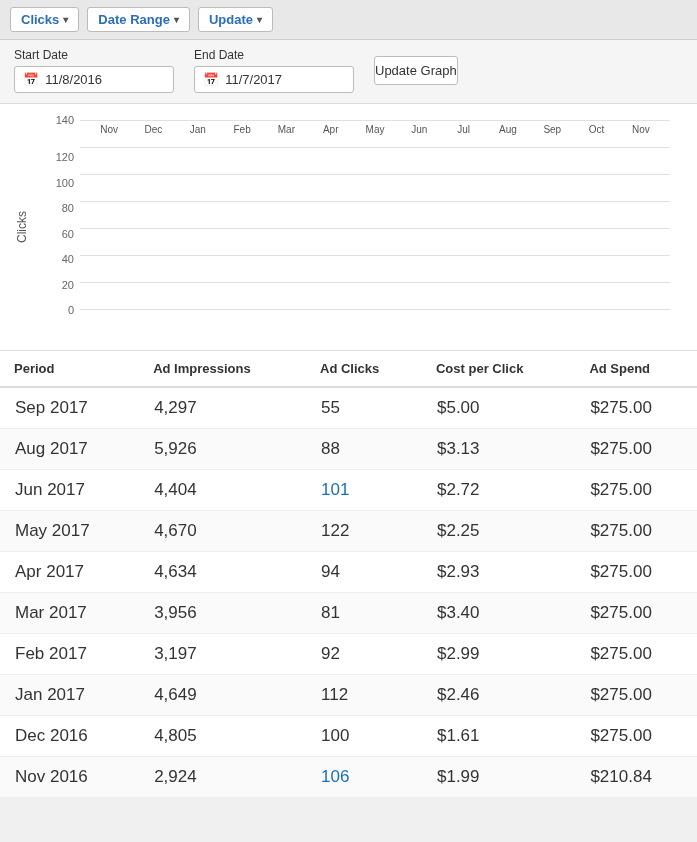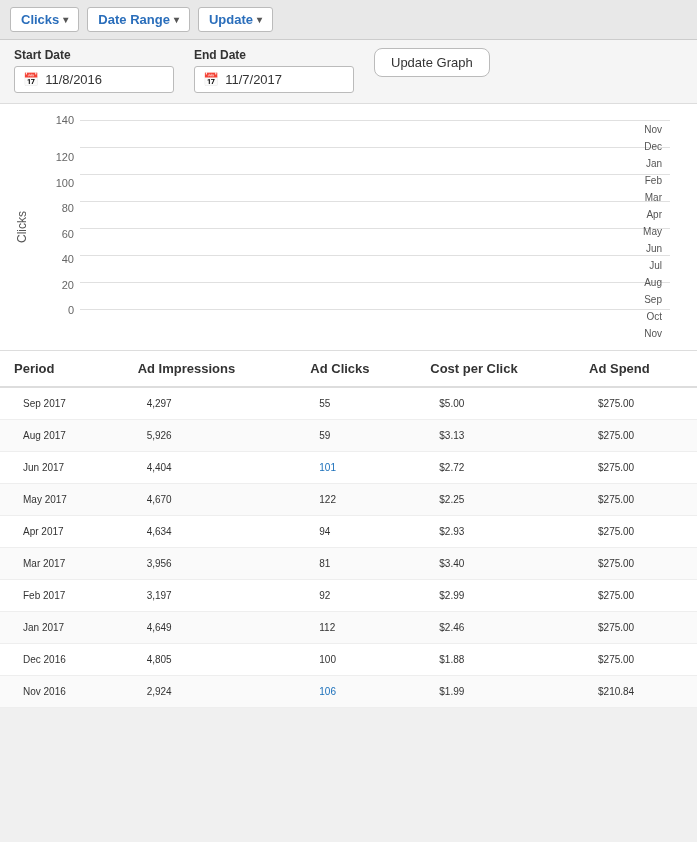--- a/index.html
+++ b/index.html
@@ -44,45 +44,45 @@
       align-items: flex-end;
       gap: 20px;
     }
     .date-field {
       display: flex;
       flex-direction: column;
       gap: 4px;
     }
     .date-field label {
       font-size: 12px;
-      font-weight: bold;
+      font-weight: normal;
       color: #333;
     }
     .date-input {
       display: flex;
       align-items: center;
       border: 1px solid #bbb;
       border-radius: 3px;
       background: white;
       padding: 5px 8px;
       gap: 6px;
       width: 160px;
       font-size: 13px;
       color: #333;
     }
     .calendar-icon { color: #555; font-size: 13px; }
     .update-btn {
       background: white;
       border: 1px solid #bbb;
-      border-radius: 8px;
-      padding: 6px 16px;
+      border-radius: 3px;
+      padding: 6px 0;
       font-size: 13px;
       cursor: pointer;
       color: #333;
-      margin-bottom: 16px;
+      margin-bottom: 8px;
     }
 
     
     .chart-section {
       background: white;
       border-bottom: 1px solid #ddd;
       padding: 16px 10px 10px 40px;
       position: relative;
     }
     .chart-y-label {
@@ -126,24 +126,23 @@
       color: #666;
       padding-right: 4px;
       transform: translateY(50%);
     }
     .y-label:first-child { transform: translateY(-50%); }
     
     .bars-wrapper {
       position: absolute;
       left: 40px; right: 0; top: 0; bottom: 30px;
       display: flex;
-      align-items: flex-end;
+      align-items: flex-start;
       gap: 2px;
       padding: 0 8px;
-      flex-direction: column;
     }
     .bar-group {
       display: flex;
       flex-direction: column;
       align-items: center;
       flex: 1;
     }
     .bar {
       background: #1a6fba;
       width: 80%;
@@ -172,22 +171,22 @@
       text-align: left;
       font-size: 13px;
       font-weight: bold;
       color: #333;
       background: white;
     }
     tbody tr {
       border-bottom: 1px solid #eee;
     }
     tbody td {
-      padding: 10px 23px;
-      font-size: 10px;
+      padding: 10px 15px;
+      font-size: 17px;
       color: #333;
     }
     .link-blue { color: #1a6fba; }
     tbody tr:nth-child(even) { background: #fafafa; }
   </style>
 </head>
 <body>
 
 <div class="toolbar">
   <button class="toolbar-btn">
@@ -322,21 +321,21 @@
         <tr>
           <td>Sep 2017</td>
           <td>4,297</td>
           <td>55</td>
           <td>$5.00</td>
           <td>$275.00</td>
         </tr>
         <tr>
           <td>Aug 2017</td>
           <td>5,926</td>
-          <td>59</td>
+          <td>88</td>
           <td>$3.13</td>
           <td>$275.00</td>
         </tr>
         <tr>
           <td>Jun 2017</td>
           <td>4,404</td>
           <td><span class="link-blue">101</span></td>
           <td>$2.72</td>
           <td>$275.00</td>
         </tr>
@@ -372,21 +371,21 @@
           <td>Jan 2017</td>
           <td>4,649</td>
           <td>112</td>
           <td>$2.46</td>
           <td>$275.00</td>
         </tr>
         <tr>
           <td>Dec 2016</td>
           <td>4,805</td>
           <td>100</td>
-          <td>$1.88</td>
+          <td>$1.61</td>
           <td>$275.00</td>
         </tr>
         <tr>
           <td>Nov 2016</td>
           <td>2,924</td>
           <td><span class="link-blue">106</span></td>
           <td>$1.99</td>
           <td>$210.84</td>
         </tr>
       </tbody>

